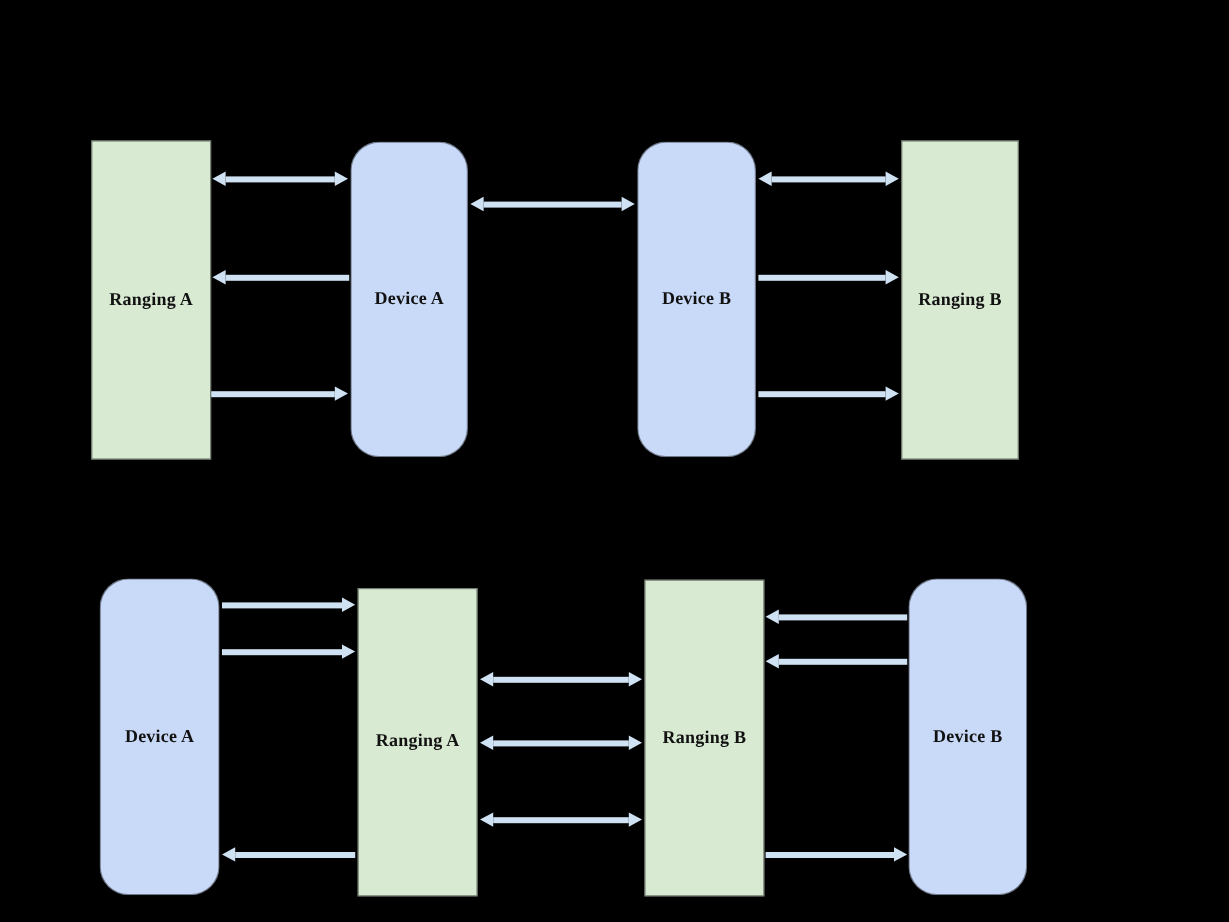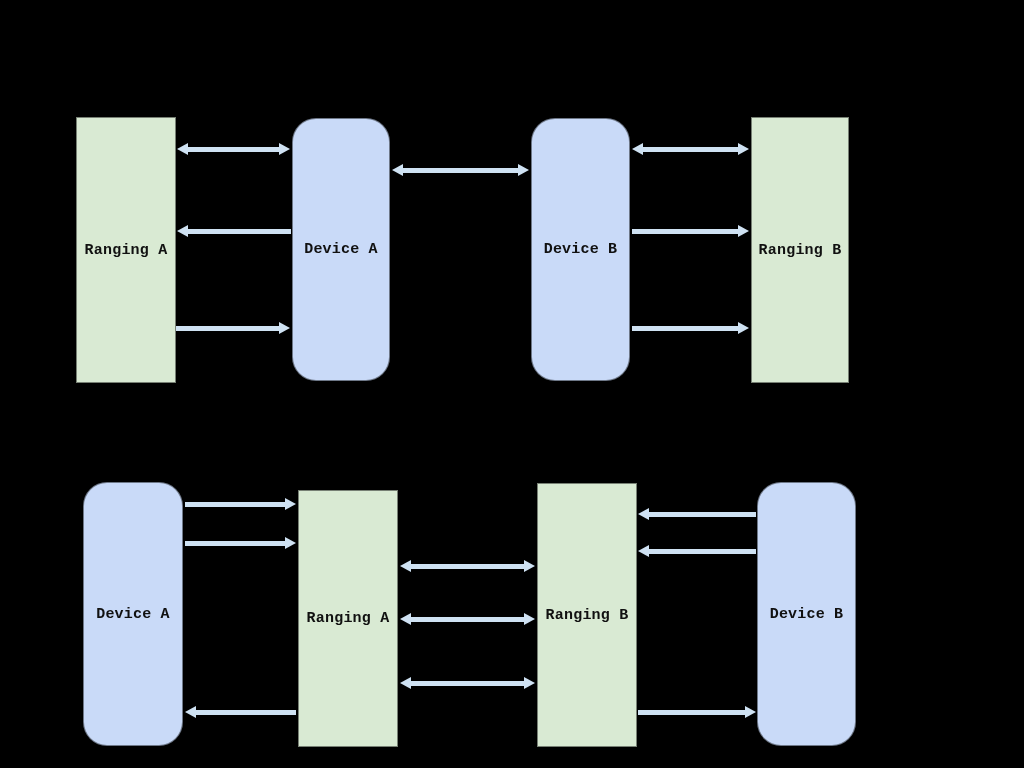--- a/index.html
+++ b/index.html
@@ -6,21 +6,21 @@
     margin: 0;
     padding: 0;
     background: #000000;
   }
   .canvas {
     position: relative;
     width: 1024px;
     height: 768px;
     background: #000000;
     overflow: hidden;
-    font-family: Liberation Mono, monospace;
+    font-family: Liberation Serif, serif;
   }
   .diagram {
     position: absolute;
     inset: 0;
   }
   .box {
     position: absolute;
     box-sizing: border-box;
     display: flex;
     align-items: center;

